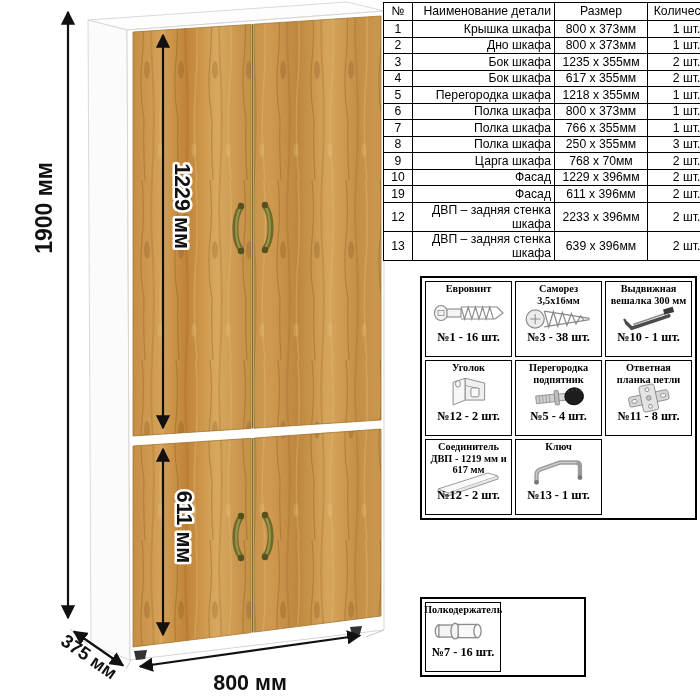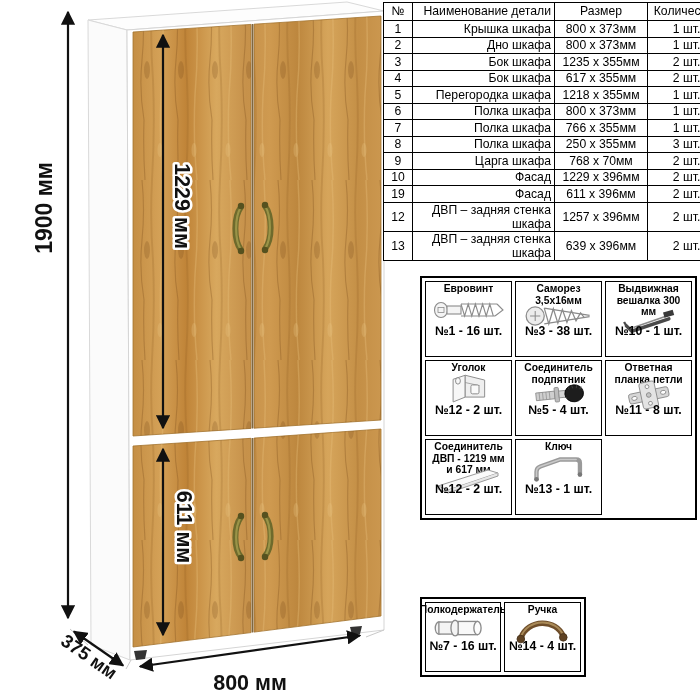--- a/index.html
+++ b/index.html
@@ -34,26 +34,26 @@
     border:2px solid #000;padding:3px;background:#fff;
     display:grid;grid-template-columns:repeat(3,1fr);grid-auto-rows:76px;gap:3px;
   }
   .hw-extra{
     position:absolute;left:420px;top:597px;width:166px;height:80px;box-sizing:border-box;
     border:2px solid #000;padding:3px;background:#fff;
     display:grid;grid-template-columns:76px 1fr;gap:3px;
   }
   .hw-cell{
     border:1.5px solid #000;box-sizing:border-box;background:#fff;
-    display:flex;flex-direction:column;align-items:center;padding:1px 2px;min-height:0;
+    display:flex;flex-direction:column;align-items:center;padding:1px 2px;min-height:0;font-family:Liberation Serif, serif;
   }
   .hw-title{font-weight:bold;font-size:10.3px;line-height:1.12;text-align:center;}
   .hw-icon{flex:1;display:flex;align-items:center;justify-content:center;width:100%;min-height:0;}
   .hw-icon svg{max-width:72px;max-height:34px;}
-  .hw-qty{font-weight:bold;font-size:12.3px;line-height:1.1;white-space:nowrap;padding-bottom:16px;}
+  .hw-qty{font-weight:bold;font-size:12.3px;line-height:1.1;white-space:nowrap;padding-bottom:10px;}
 </style>
 </head>
 <body>
 
 <div class="wardrobe-wrap">
 <svg width="412" height="700" viewBox="0 0 412 700">
   <defs>
     <linearGradient id="wood" x1="130" y1="0" x2="384" y2="0" gradientUnits="userSpaceOnUse">
       <stop offset="0" stop-color="#c38c42"></stop>
       <stop offset="0.12" stop-color="#d4a157"></stop>
@@ -223,21 +223,21 @@
       </tr>
       <tr>
         <td class="col-num">19</td>
         <td class="col-name">Фасад</td>
         <td class="col-size">611 x 396мм</td>
         <td class="col-qty">2 шт.</td>
       </tr>
       <tr>
         <td class="col-num">12</td>
         <td class="col-name">ДВП – задняя стенка шкафа</td>
-        <td class="col-size">1257 x 396мм</td>
+        <td class="col-size">2233 x 396мм</td>
         <td class="col-qty">2 шт.</td>
       </tr>
       <tr>
         <td class="col-num">13</td>
         <td class="col-name">ДВП – задняя стенка шкафа</td>
         <td class="col-size">639 x 396мм</td>
         <td class="col-qty">2 шт.</td>
       </tr>
     </tbody>
 </table>
@@ -296,21 +296,21 @@
             <ellipse cx="16" cy="11" rx="3" ry="4"></ellipse>
             <path d="M25 4 L49 10 L49 31 L25 31 z" fill="#efefef"></path>
             <path d="M25 13 L43 17" fill="none" stroke-width="0.9"></path>
             <rect x="32" y="16" width="10" height="11" rx="2" fill="#f9f9f9"></rect>
           </g>
         </svg>
       </div>
       <div class="hw-qty">№12 - 2 шт.</div>
     </div>
     <div class="hw-cell">
-      <div class="hw-title">Соединитель подпятник</div>
+      <div class="hw-title">Перегородка подпятник</div>
       <div class="hw-icon">
         <svg viewBox="0 0 64 40">
           <g transform="rotate(-6 32 21)" stroke="#8b8b8b" stroke-width="1">
             <rect x="6" y="15" width="22" height="9" fill="#cfcfcf"></rect>
             <path d="M10 15 v9 M14 15 v9 M18 15 v9 M22 15 v9" fill="none" stroke-width="0.8"></path>
             <rect x="28" y="11" width="5" height="17" rx="1" fill="#bdbdbd"></rect>
             <rect x="33" y="15.5" width="8" height="8" fill="#d6d6d6"></rect>
             <ellipse cx="51" cy="20" rx="11" ry="10" fill="#1d1d1d" stroke="#000"></ellipse>
             <path d="M44 12 l2 3 M49 10.5 l1 3.5 M55 10.8 l-1 3.5 M60 13 l-2 3" stroke="#3c3c3c" stroke-width="1.2"></path>
           </g>
@@ -372,27 +372,13 @@
             <ellipse cx="9" cy="10" rx="3" ry="5"></ellipse>
             <rect x="9" y="5" width="12" height="10"></rect>
             <ellipse cx="22.5" cy="10" rx="3.5" ry="6.5"></ellipse>
             <rect x="25" y="4.5" width="16" height="11" fill="#f8f8f8"></rect>
             <ellipse cx="41" cy="10" rx="3" ry="5.5" fill="#fcfcfc"></ellipse>
           </g>
         </svg>
       </div>
       <div class="hw-qty">№7 - 16 шт.</div>
     </div>
-    <div class="hw-cell">
-      <div class="hw-title">Ручка</div>
-      <div class="hw-icon">
-        <svg viewBox="0 0 66 40">
-          <g fill="none">
-            <path d="M8 32 C16 9 50 9 58 30" stroke="#6f4e2a" stroke-width="6.5" stroke-linecap="round"></path>
-            <path d="M8 31 C16 8 50 8 58 29" stroke="#a98a58" stroke-width="2.2" stroke-linecap="round"></path>
-            <circle cx="8" cy="33" r="4.5" fill="#5f4223" stroke="#46301a" stroke-width="1"></circle>
-            <circle cx="58" cy="31" r="4.5" fill="#5f4223" stroke="#46301a" stroke-width="1"></circle>
-          </g>
-        </svg>
-      </div>
-      <div class="hw-qty">№14 - 4 шт.</div>
-    </div>
   </div>
 
 </body></html>

